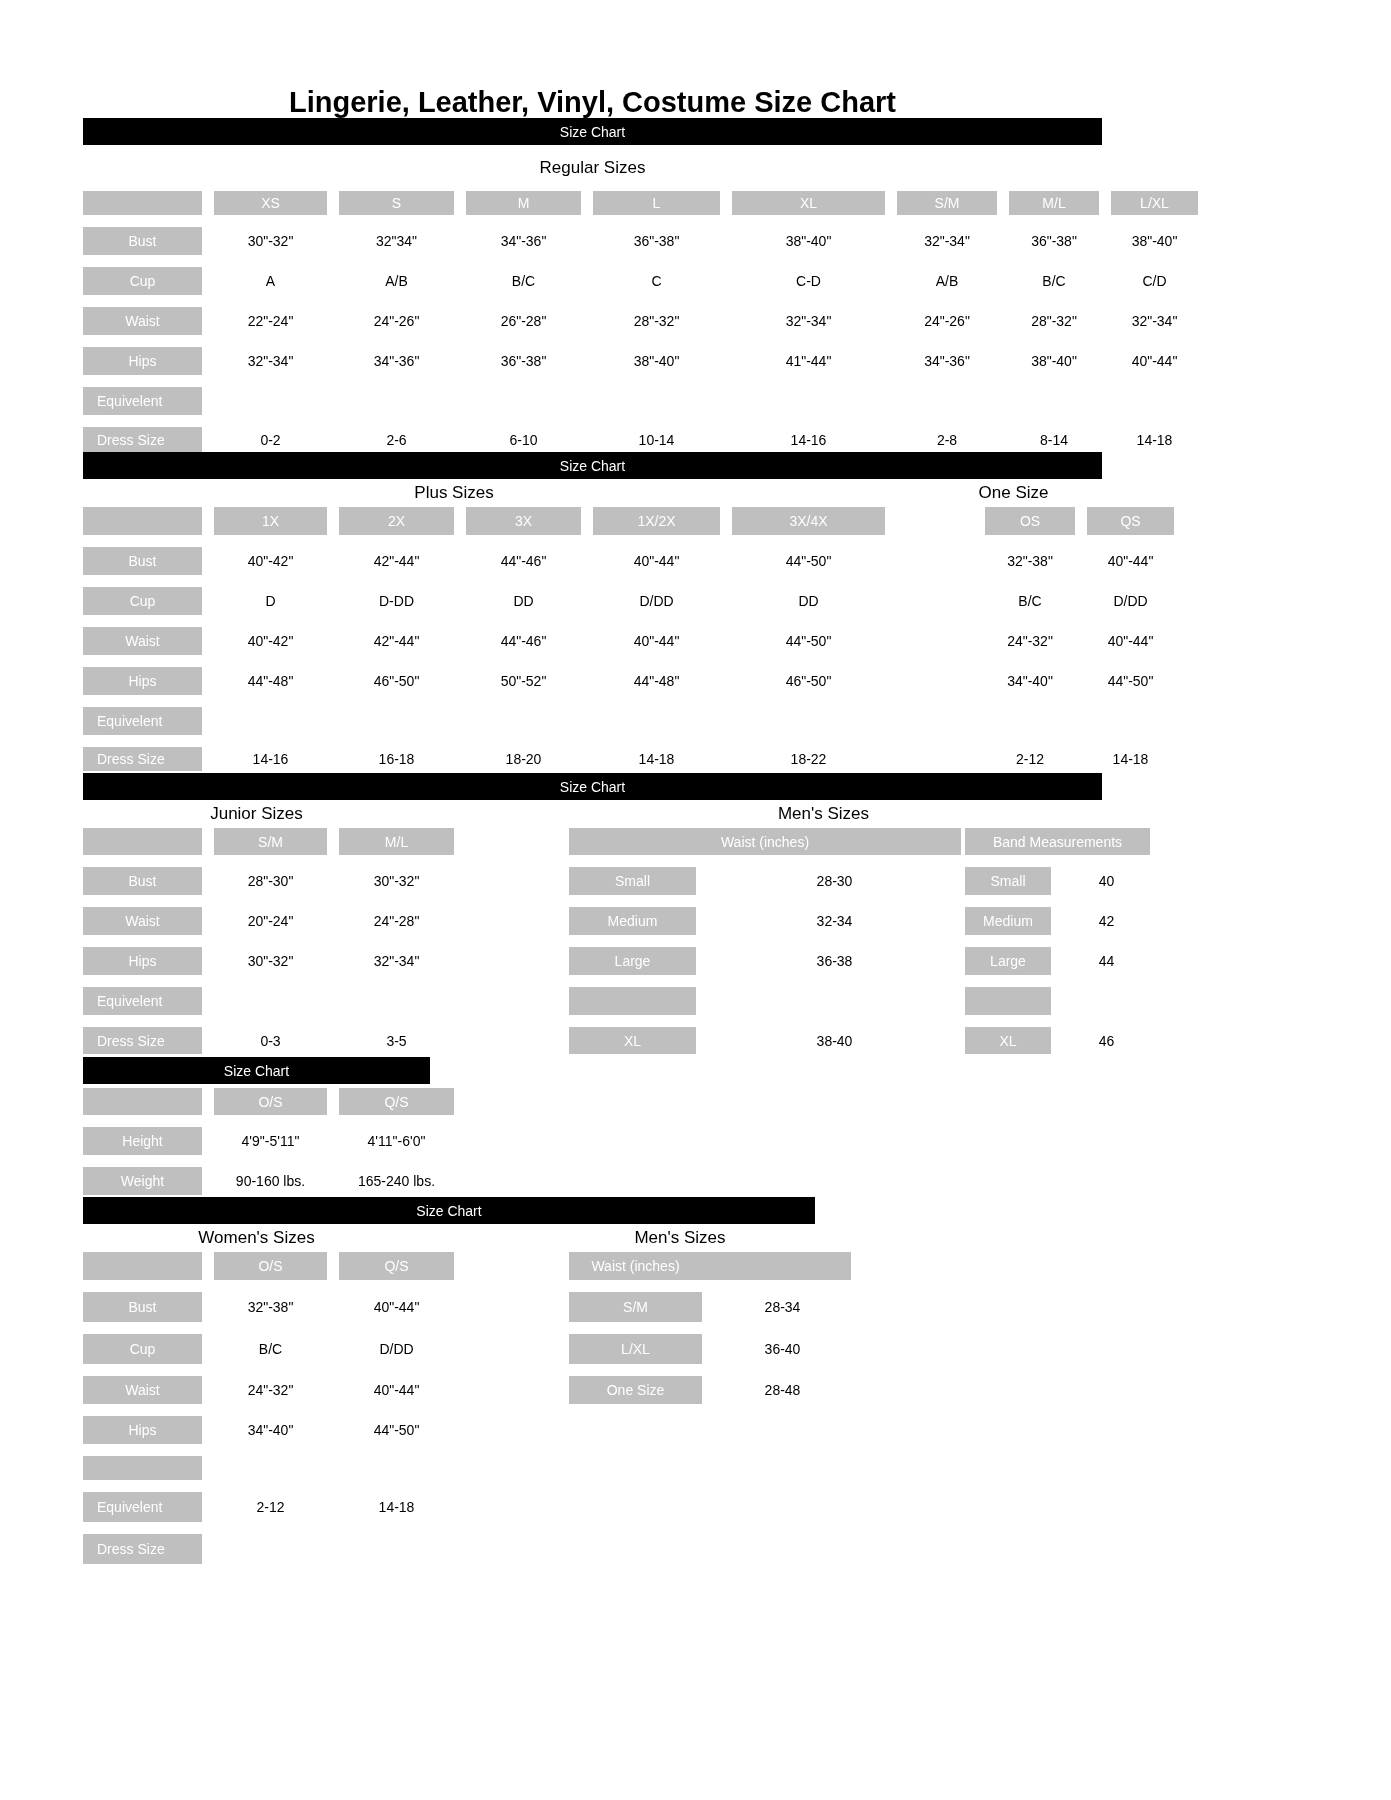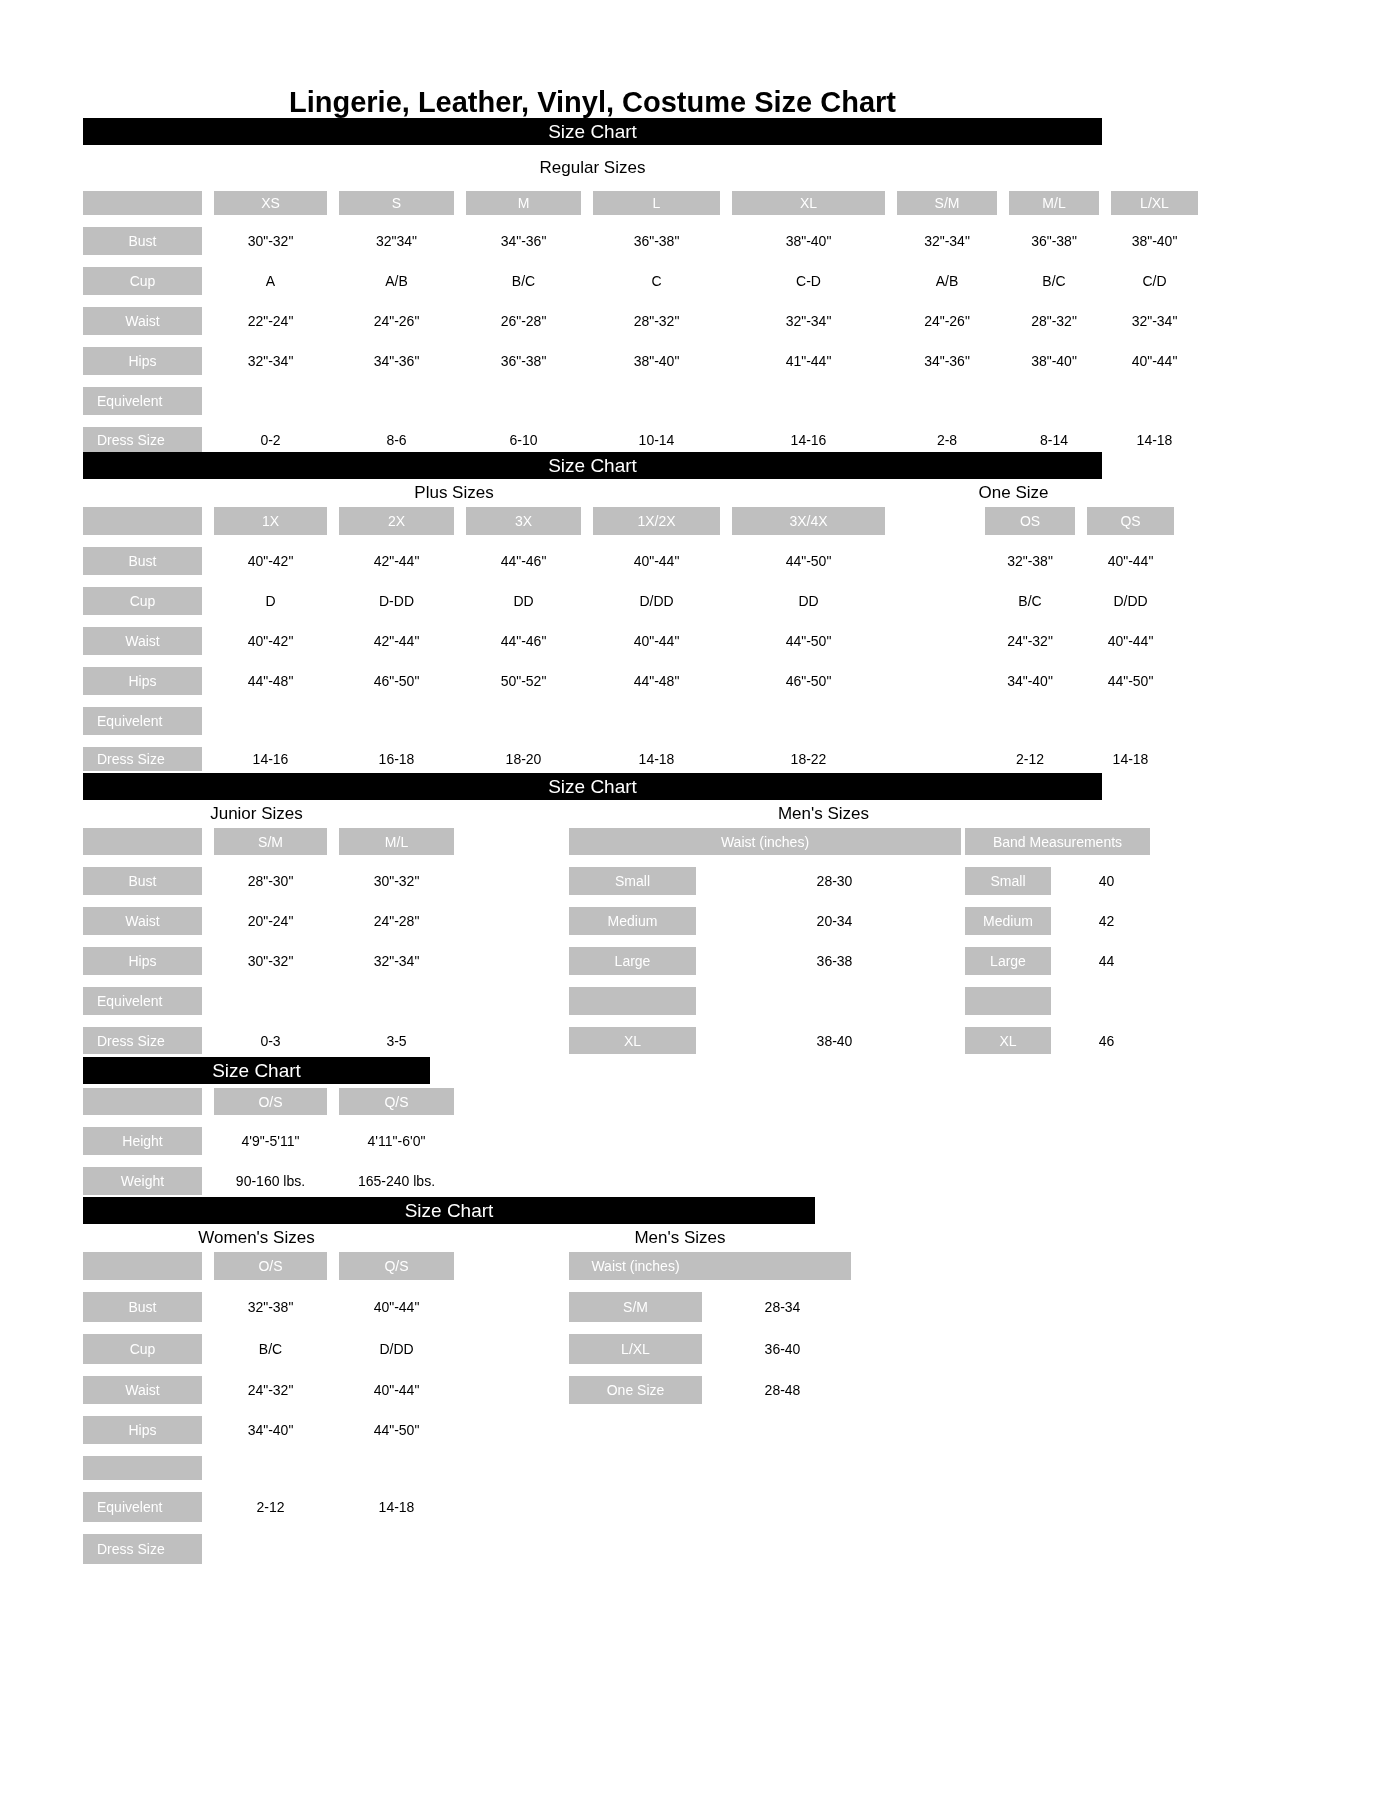--- a/index.html
+++ b/index.html
@@ -4,21 +4,21 @@
 <style>
   :root{ --gray:#bfbfbf; --bar:#000000; }
   html,body{margin:0;padding:0;}
   body{width:1391px;height:1800px;background:#ffffff;color:#000;
        font-family:"Liberation Sans", sans-serif;}
   .content{margin-left:83px;width:1019px;}
   .title1{font-size:29px;font-weight:bold;line-height:32px;text-align:center;
           width:1019px;margin:0;padding-top:86px;}
   .title2{font-size:26px;font-weight:bold;line-height:32px;text-align:center;margin:0;}
   .bar{height:27px;background:var(--bar);color:#fff;display:flex;align-items:center;
-       justify-content:center;font-size:19px;}
+       justify-content:center;font-size:14px;}
   .w-full{width:1019px;} .w742{width:742px;} .w347{width:347px;} .w557{width:557px;}
   .w177{width:177px;} .w732{width:732px;} .w270{width:270px;} .w660{width:660px;}
   .sec-label{height:46px;display:flex;align-items:center;justify-content:center;font-size:17px;}
   .split{display:flex;align-items:center;}
   .split .lbl{display:flex;align-items:center;justify-content:center;font-size:17px;height:28px;}
   .flexrow{display:flex;align-items:flex-start;}
   .sp100{width:100px;flex:0 0 100px;} .sp115{width:115px;flex:0 0 115px;} .sp4{width:4px;flex:0 0 4px;}
   .g{display:grid;font-size:14px;gap:12px;}
   .c{display:flex;align-items:center;justify-content:center;white-space:nowrap;}
   .h{background:var(--gray);color:#ffffff;}
@@ -115,21 +115,21 @@
       <div class="c d"></div>
       <div class="c d"></div>
       <div class="c d"></div>
       <div class="c d"></div>
       <div class="c d"></div>
       <div class="c d"></div>
       <div class="c d"></div>
 
     <div class="c lab ll">Dress Size</div>
     <div class="c d">0-2</div>
-    <div class="c d">8-6</div>
+    <div class="c d">2-6</div>
     <div class="c d">6-10</div>
     <div class="c d">10-14</div>
     <div class="c d">14-16</div>
     <div class="c d">2-8</div>
     <div class="c d">8-14</div>
     <div class="c d">14-18</div>
   </div>
 
   <div class="bar w-full">
       <span>Size Chart</span>
@@ -239,21 +239,21 @@
       <div class="c lab ll">Dress Size</div>
       <div class="c d">0-3</div>
       <div class="c d">3-5</div>
     </div>
     <div class="sp115"></div>
     <div class="g t-mw">
       <div class="c h sp2">Waist (inches)</div>
       <div class="c lab">Small</div>
       <div class="c d">28-30</div>
       <div class="c lab">Medium</div>
-      <div class="c d">20-34</div>
+      <div class="c d">32-34</div>
       <div class="c lab">Large</div>
       <div class="c d">36-38</div>
       <div class="c lab"></div>
       <div class="c d"></div>
       <div class="c lab">XL</div>
       <div class="c d">38-40</div>
     </div>
     <div class="sp4"></div>
     <div class="g t-band">
       <div class="c h sp2">Band Measurements</div>

